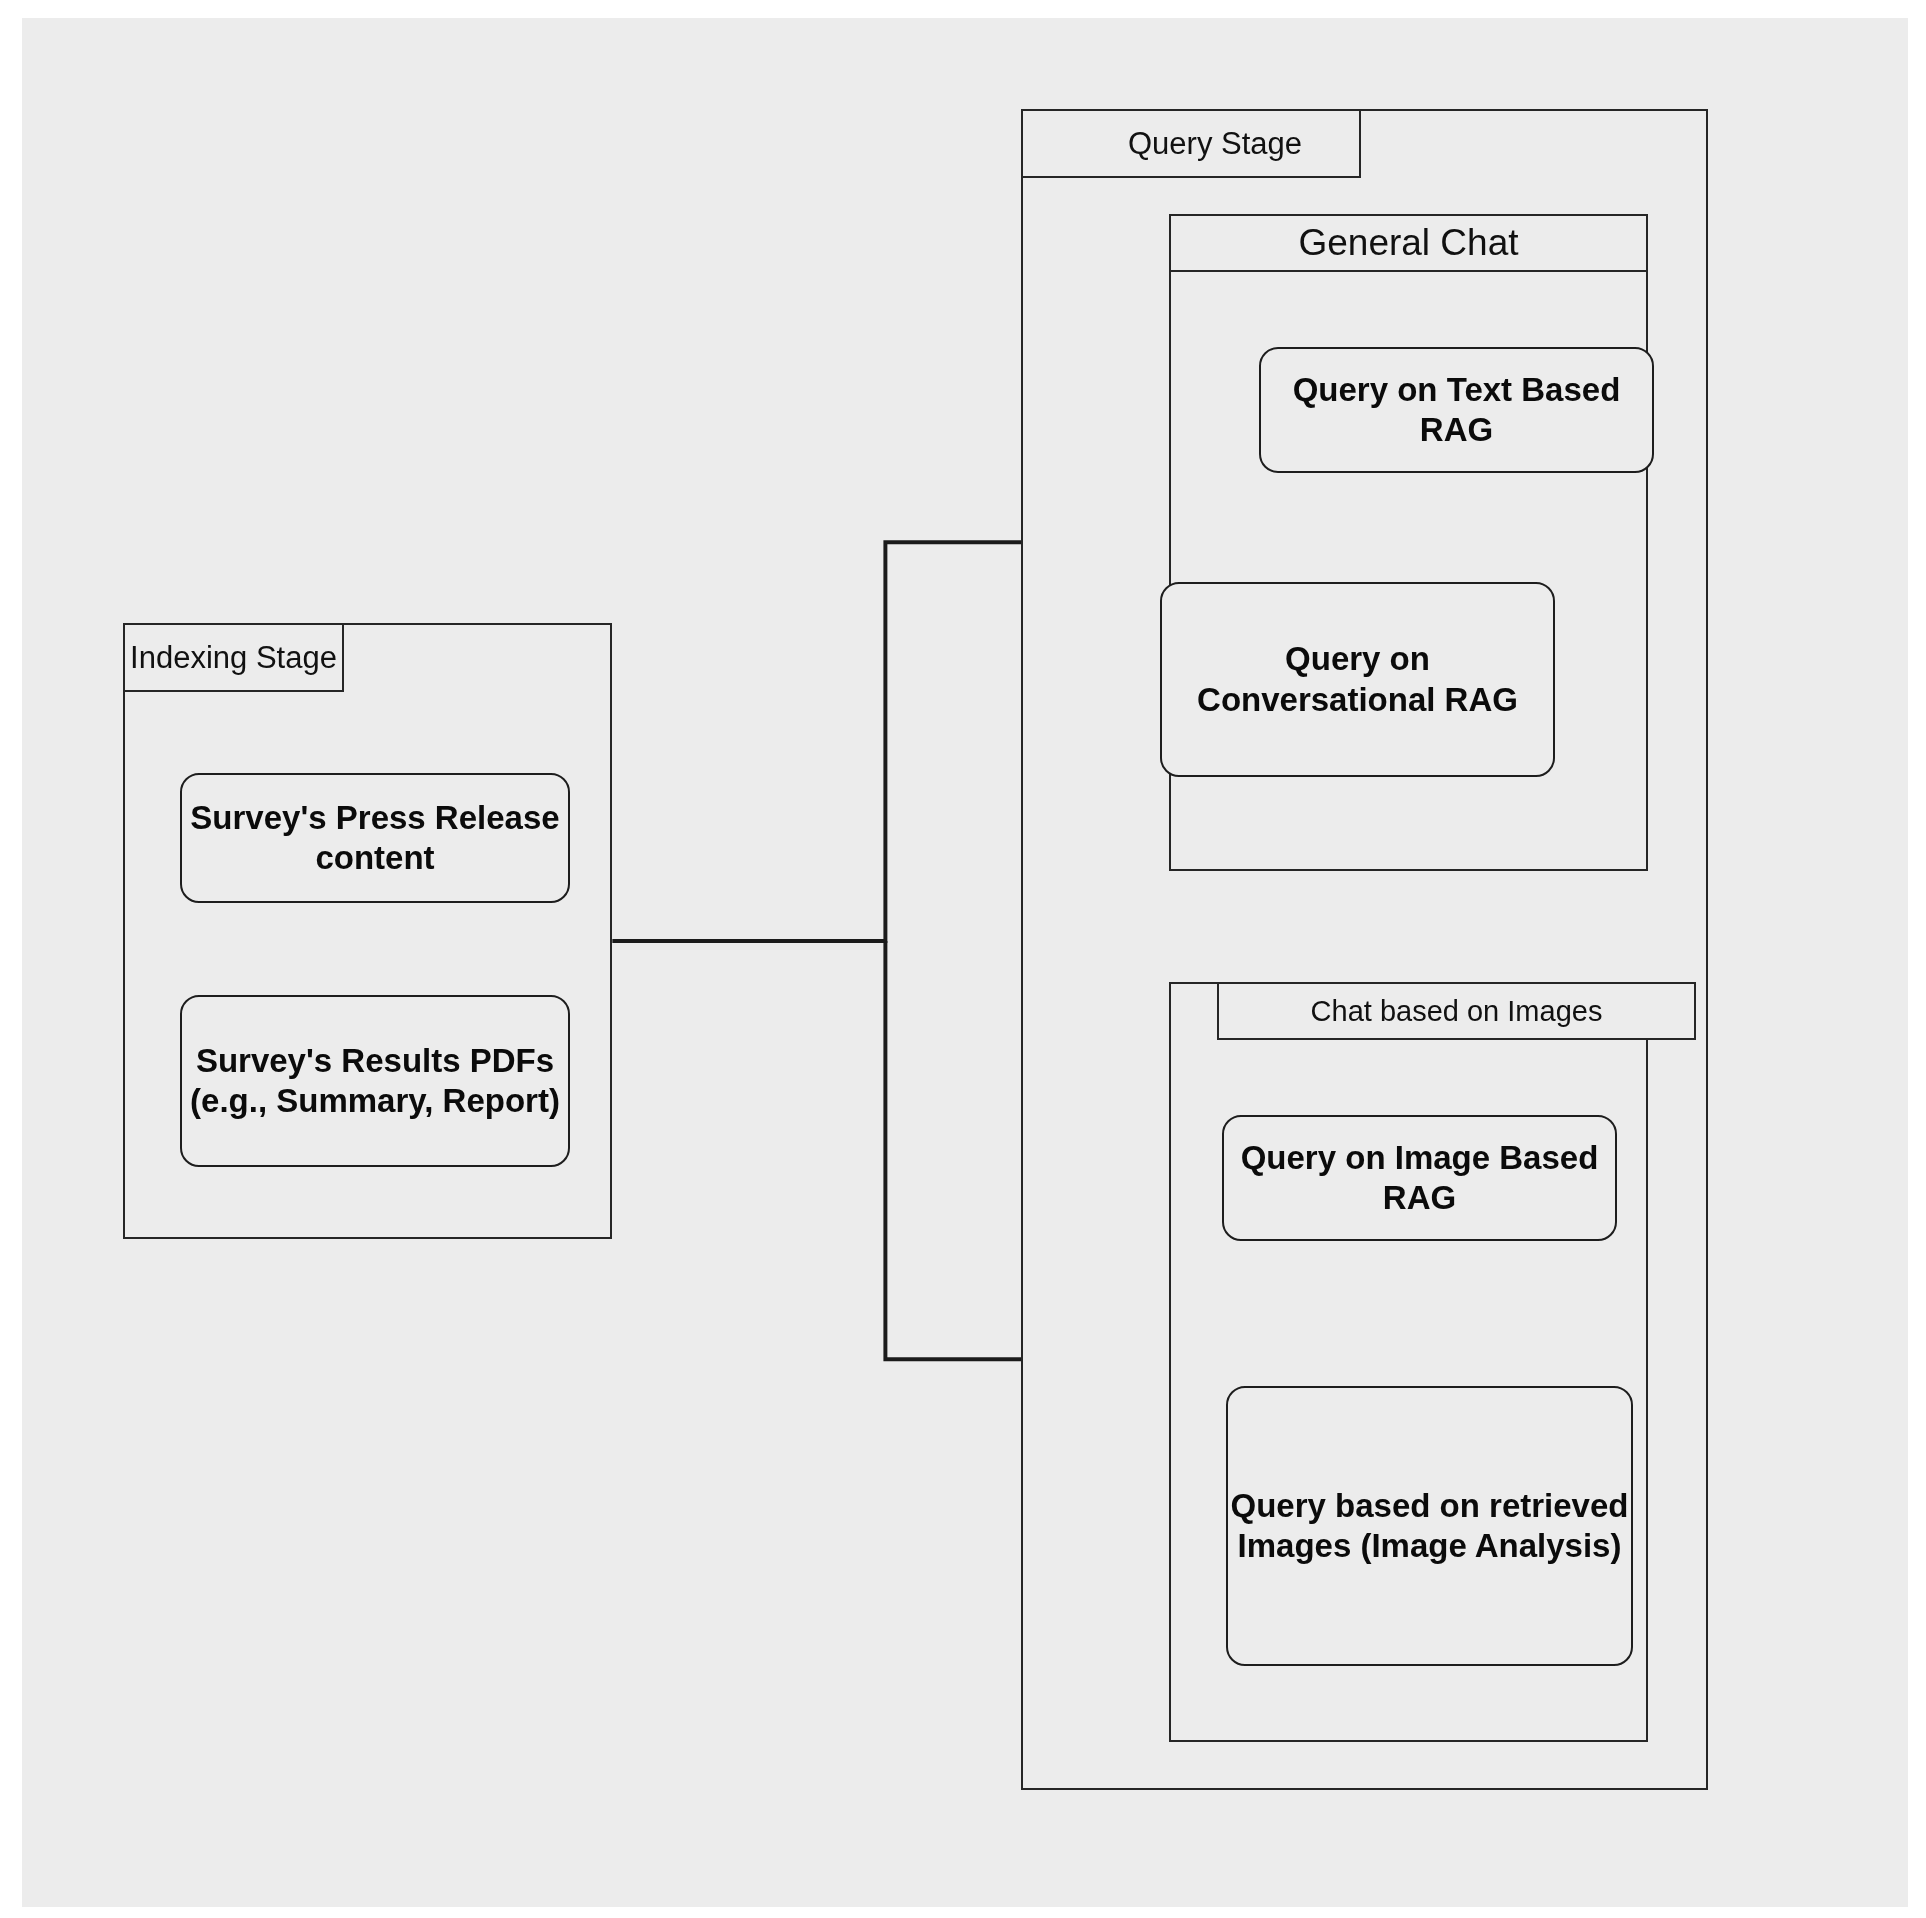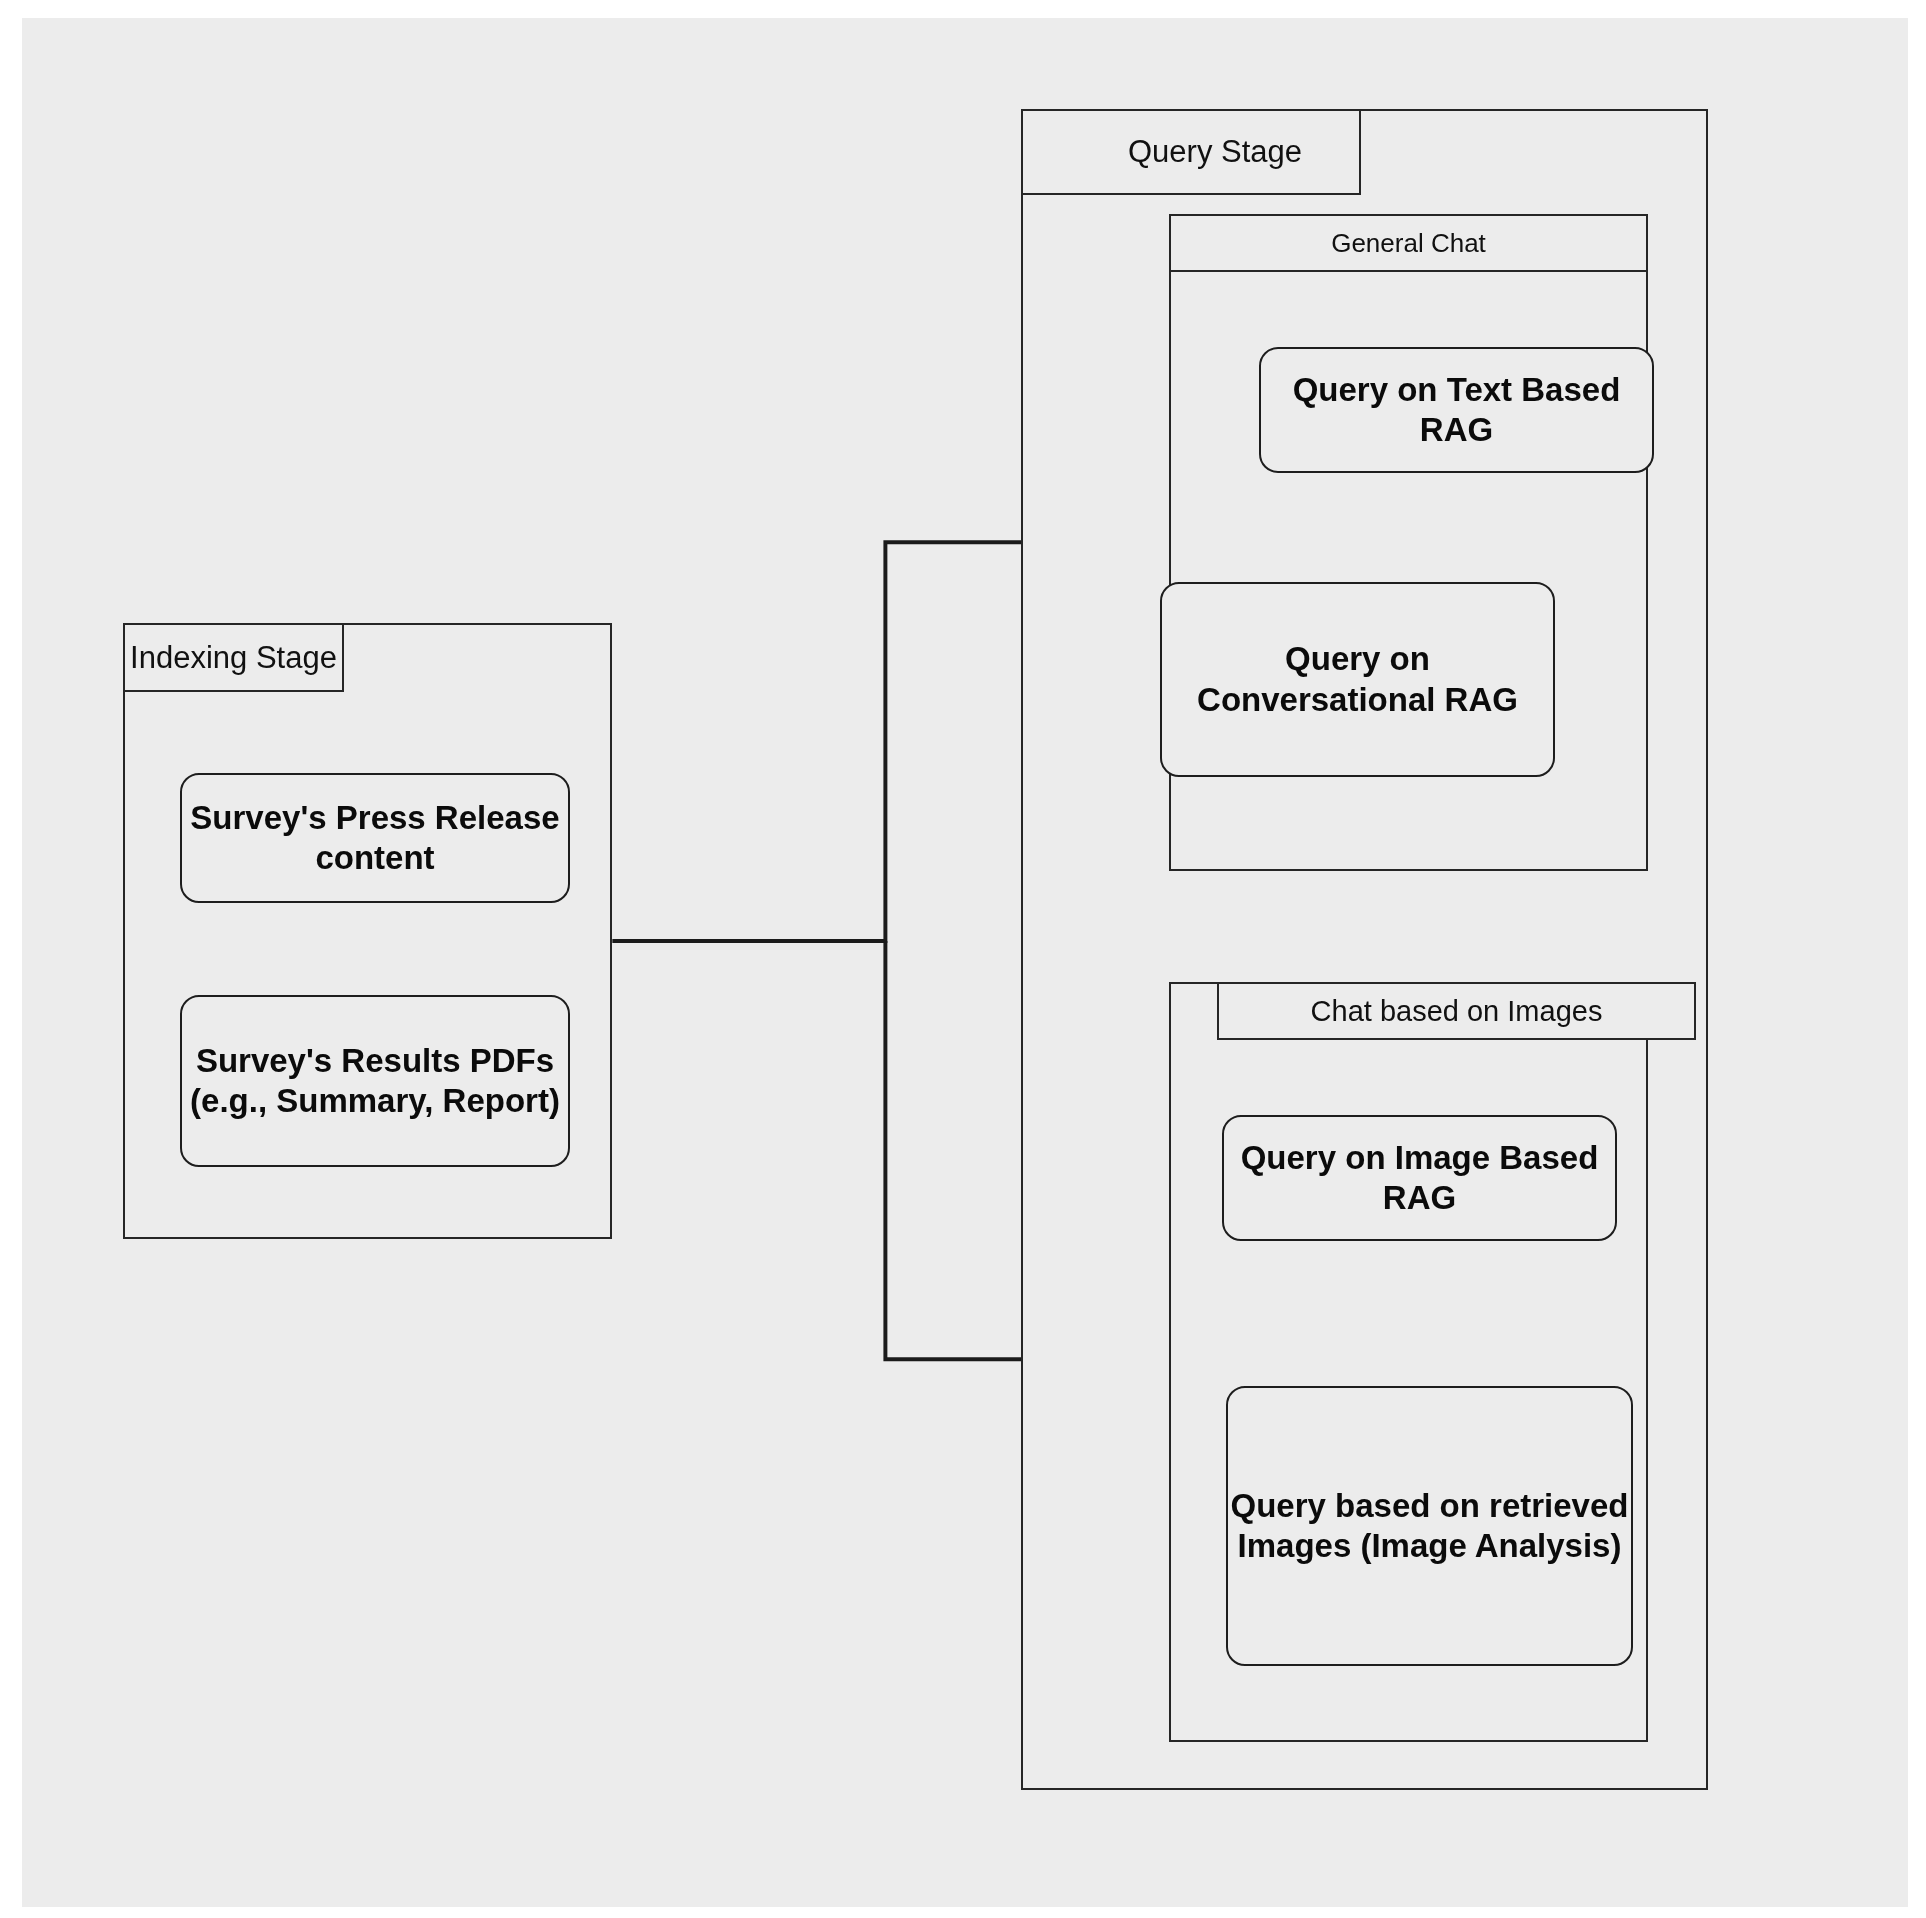--- a/index.html
+++ b/index.html
@@ -112,26 +112,26 @@
 
   <div class="node tight" style="left:180px; top:773px; width:390px; height:130px; font-size:33px; font-weight:bold;">
     <span>Survey's Press Release content</span>
   </div>
 
   <div class="node" style="left:180px; top:995px; width:390px; height:172px; font-size:33px; font-weight:bold;">
     <span>Survey's Results PDFs (e.g., Summary, Report)</span>
   </div>
 
   <div class="pkg" style="left:1021px; top:109px; width:687px; height:1681px;"></div>
-  <div class="pkg-tab" style="left:1021px; top:109px; width:340px; height:86px; font-size:31px;padding-left:48px;">
+  <div class="pkg-tab" style="left:1021px; top:109px; width:340px; height:69px; font-size:31px;padding-left:48px;">
     <span>Query Stage</span>
   </div>
 
   <div class="pkg pkg-thin" style="left:1169px; top:214px; width:479px; height:657px;"></div>
-  <div class="pkg-tab pkg-thin" style="left:1169px; top:214px; width:479px; height:58px; font-size:26px;">
+  <div class="pkg-tab pkg-thin" style="left:1169px; top:214px; width:479px; height:58px; font-size:37px;">
     <span>General Chat</span>
   </div>
 
   <div class="node tight" style="left:1222px; top:347px; width:395px; height:126px; font-size:33px; font-weight:bold;margin-left:37px;">
     <span>Query on Text Based RAG</span>
   </div>
 
   <div class="node tight" style="left:1160px; top:582px; width:395px; height:195px; font-size:33px; font-weight:bold;">
     <span>Query on Conversational RAG</span>
   </div>

